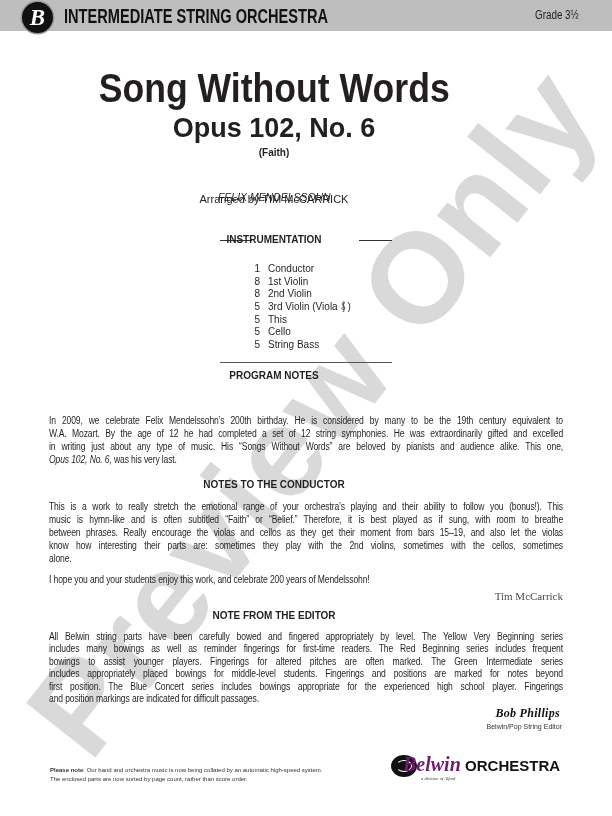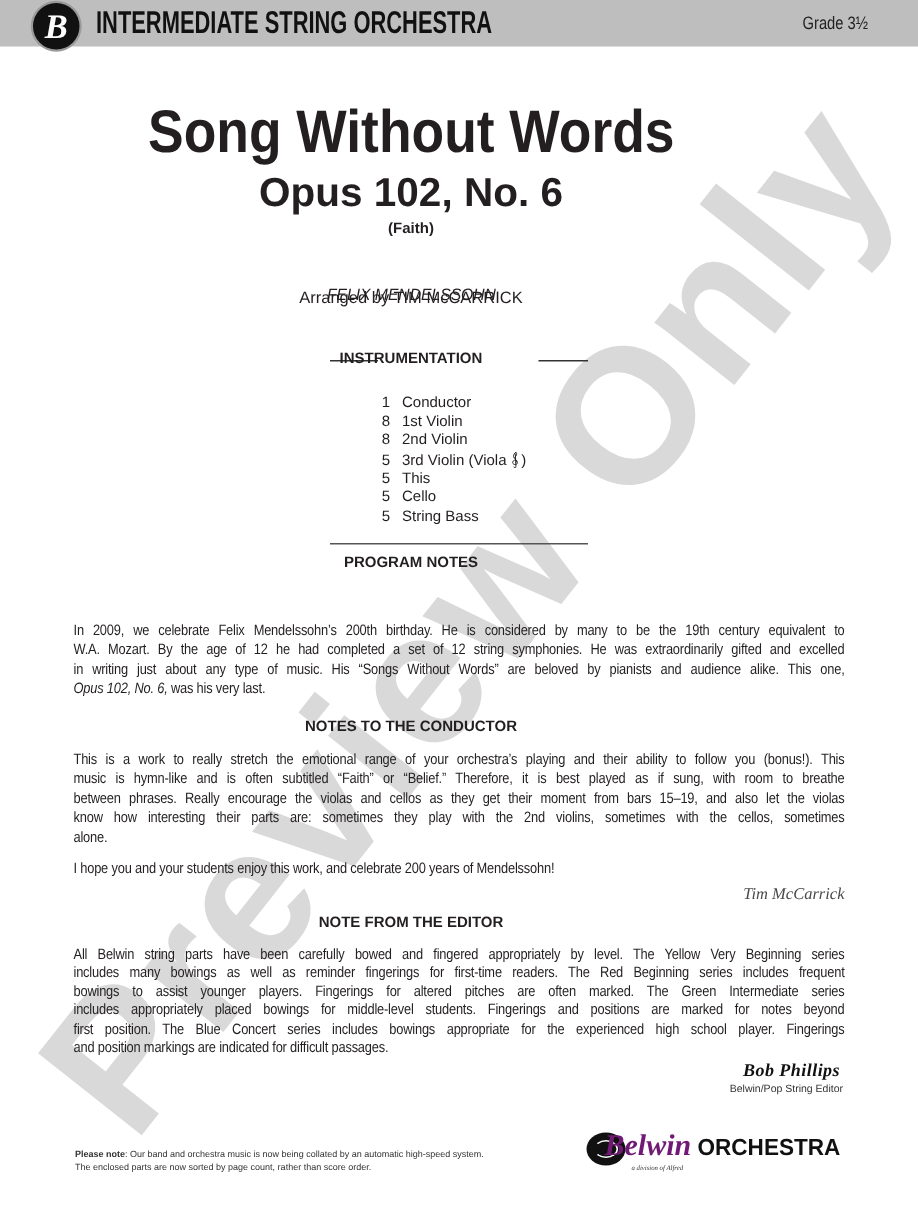--- a/index.html
+++ b/index.html
@@ -49,21 +49,21 @@
   .para { position: absolute; left: 49px; width: 600px; font-size: 10px; letter-spacing: -0.15px;
     transform: scaleX(0.8567); transform-origin: left top; }
   .ln { white-space: nowrap; }
   .ln.j { text-align: justify; text-align-last: justify; }
   #prog-lines { top: 414px; line-height: 13px; }
   #cond-lines { top: 499.5px; line-height: 13px; }
   #cond-p2 { top: 572.5px; line-height: 13px; }
   #ed-lines { top: 630.5px; line-height: 12.5px; }
   .ital { font-style: italic; }
 
-  #sig-tim { right: 49px; top: 589px; font-family: "Liberation Serif", serif; font-style: italic;
+  #sig-tim { right: 49px; top: 589px; font-family: "Liberation Serif", serif; 
     font-size: 11px; line-height: 14px; color: #4a4a4a; }
   #sig-bob { right: 52px; top: 706px; font-family: "Liberation Serif", serif; font-style: italic;
     font-weight: bold; font-size: 12px; line-height: 15px; color: #111; letter-spacing: 0.3px; }
   #sig-bob-title { right: 50px; top: 721.5px; font-size: 7px; line-height: 9px; color: #333; }
 
   
   #foot-note { left: 50px; top: 765.5px; font-size: 6px; line-height: 9px; color: #333; white-space: nowrap; }
   #foot-note b { font-weight: bold; }
   #belwin-oval { left: 391px; top: 755px; width: 26px; height: 22px; border-radius: 50%; background: #111; }
   #belwin-oval::after { content: ""; position: absolute; left: 5px; top: 5px; width: 14px; height: 10px;

